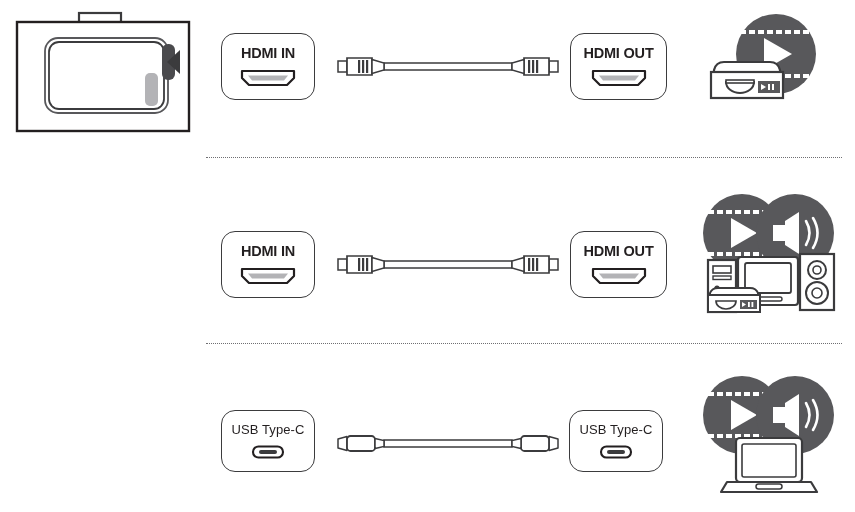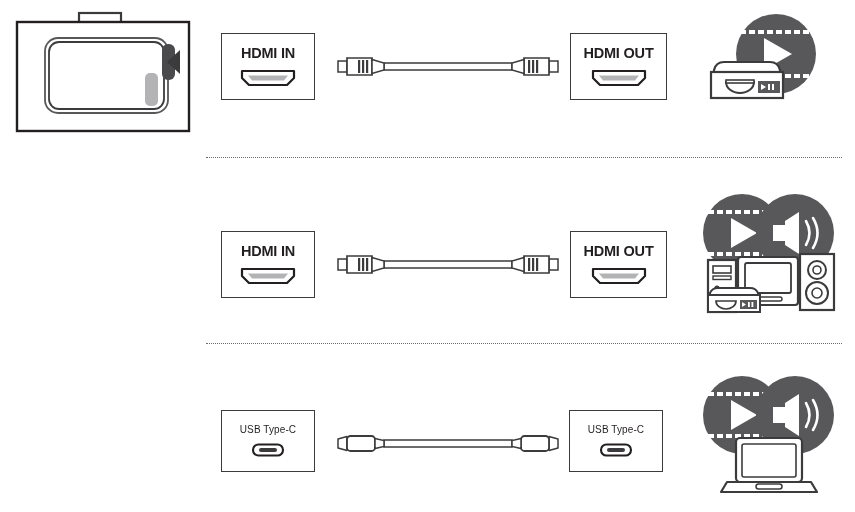--- a/index.html
+++ b/index.html
@@ -25,36 +25,36 @@
 
   .abs { position: absolute; }
 
   
   .device-wrap { left: 12px; top: 8px; width: 190px; height: 130px; }
 
   
   .port-box {
     box-sizing: border-box;
     border: 1.6px solid #3b3b3d;
-    border-radius: 0;
+    border-radius: 14px;
     background: #ffffff;
     display: flex;
     flex-direction: column;
     align-items: center;
     justify-content: center;
     gap: 7px;
   }
   .port-label {
     font-size: 14.5px;
     font-weight: 700;
     letter-spacing: -0.2px;
     color: #231f20;
     white-space: nowrap;
   }
-  .port-label.typec { font-weight: 400; font-size: 10px; letter-spacing: 0.1px; }
+  .port-label.typec { font-weight: 400; font-size: 13px; letter-spacing: 0.1px; }
 
   
   .cable-wrap { height: 40px; }
 
   
   .divider {
     height: 0;
     border-top: 1.4px dotted #6f6f72;
   }
 

